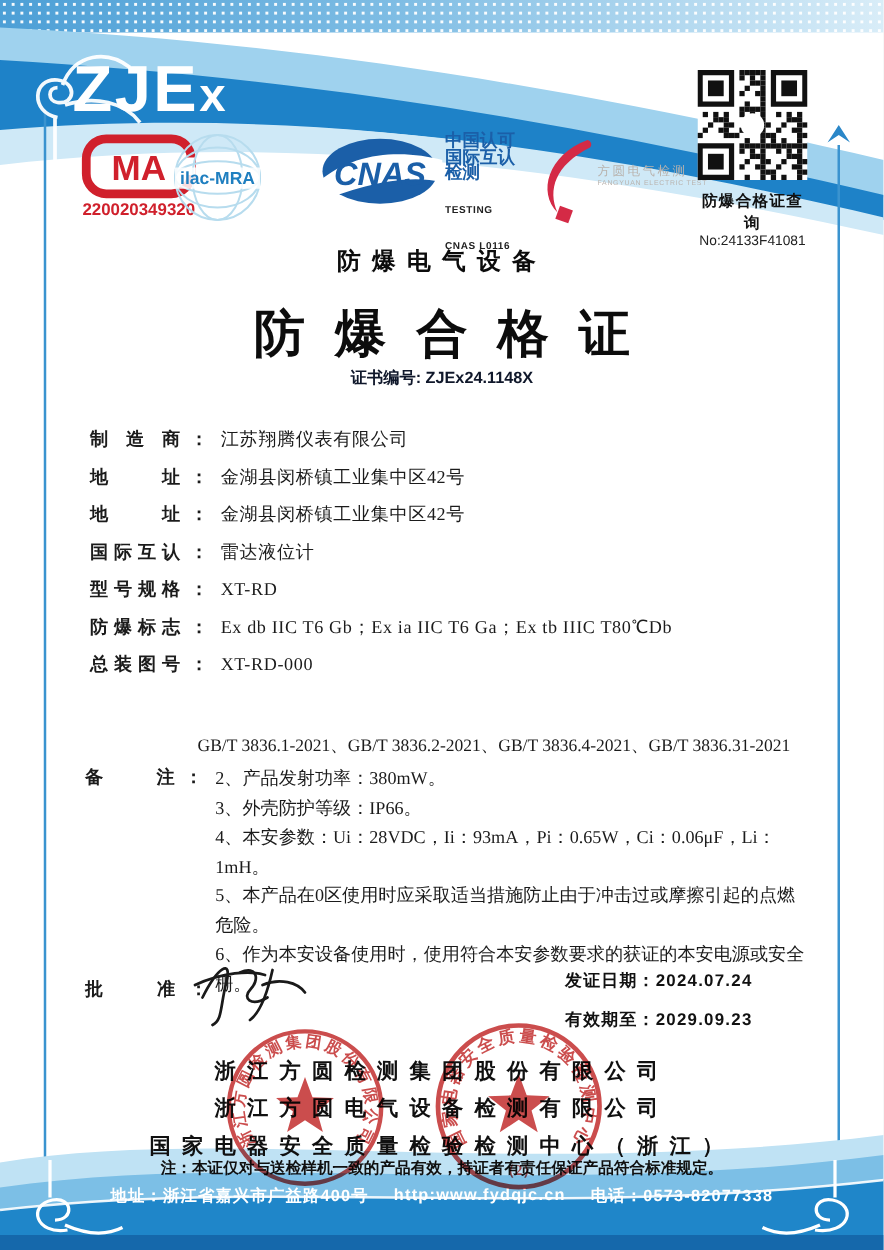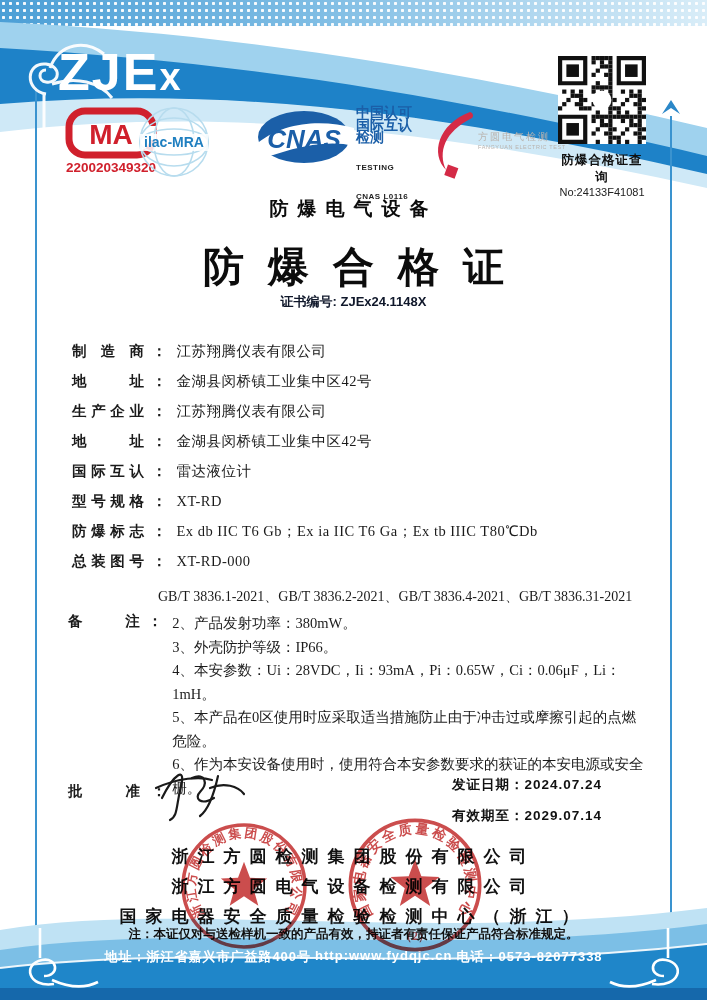--- a/index.html
+++ b/index.html
@@ -64,21 +64,21 @@
     font-weight:bold; font-size:13.5px; color:#111; letter-spacing:1px; }
   .dates div { margin-bottom:13px; }
 
   
   .issuers { position:absolute; left:0; top:842px; width:100%; z-index:3; text-align:center; }
   .issuers div { font-weight:bold; font-size:17px; letter-spacing:9px; color:#101010; line-height:30px; }
   .stamp { position:absolute; z-index:5; mix-blend-mode:multiply; opacity:.88; }
   .note-line { position:absolute; left:0; top:926px; width:100%; text-align:center; z-index:4;
     font-family:"Liberation Sans", sans-serif; font-weight:bold; font-size:12.5px; color:#101010; }
   .footer-waves { position:absolute; left:0; bottom:0; z-index:2; }
-  .address-line { position:absolute; left:0; top:948px; width:100%; z-index:4; display:flex; justify-content:center; gap:4px;
+  .address-line { position:absolute; left:0; top:948px; width:100%; z-index:4; display:flex; justify-content:center; gap:20px;
     font-family:"Liberation Sans", sans-serif; font-weight:bold; font-size:13px; color:#ffffff; letter-spacing:1px; }
 </style>
 </head>
 <body>
 
 <div class="page">
 
   <svg class="header-waves" width="707" height="195">
     <path d="M0,22 C240,34 460,70 707,128 L707,158 C460,98 240,62 0,50 Z" fill="#9fd2ee"></path>
     <path d="M0,48 C240,62 450,95 707,156 L707,176 C470,118 240,84 0,106 Z" fill="#1e82c8"></path>
@@ -291,21 +291,20 @@
 
   <div class="subtitle">防爆电气设备</div>
   <div class="main-title">防爆合格证</div>
   <div class="cert-line">
     <span>证书编号: ZJEx24.1148X</span>
   </div>
 
   <div class="fields" id="fields">
       <div class="field-row"><span class="f-label">制造商</span><span class="f-colon">：</span><span class="f-value">江苏翔腾仪表有限公司</span></div>
       <div class="field-row"><span class="f-label">地址</span><span class="f-colon">：</span><span class="f-value">金湖县闵桥镇工业集中区42号</span></div>
-      <div class="field-row"><span class="f-label">生产企业</span><span class="f-colon">：</span><span class="f-value">江苏翔腾仪表有限公司</span></div>
       <div class="field-row"><span class="f-label">地址</span><span class="f-colon">：</span><span class="f-value">金湖县闵桥镇工业集中区42号</span></div>
       <div class="field-row"><span class="f-label">国际互认</span><span class="f-colon">：</span><span class="f-value">雷达液位计</span></div>
       <div class="field-row"><span class="f-label">型号规格</span><span class="f-colon">：</span><span class="f-value">XT-RD</span></div>
       <div class="field-row"><span class="f-label">防爆标志</span><span class="f-colon">：</span><span class="f-value">Ex db IIC T6 Gb；Ex ia IIC T6 Ga；Ex tb IIIC T80℃Db</span></div>
       <div class="field-row"><span class="f-label">总装图号</span><span class="f-colon">：</span><span class="f-value">XT-RD-000</span></div>
     </div>
 
   <div class="standards">GB/T 3836.1-2021、GB/T 3836.2-2021、GB/T 3836.4-2021、GB/T 3836.31-2021</div>
 
   <div class="remark">
@@ -328,21 +327,21 @@
     <g fill="none" stroke="#1a1a1a" stroke-width="2.2" stroke-linecap="round">
       <path d="M14,40 C26,16 38,8 33,28 C28,48 30,58 22,62"></path>
       <path d="M8,30 C30,20 52,18 64,22"></path>
       <path d="M44,20 C58,14 60,26 52,34 C46,40 52,48 66,40"></path>
       <path d="M70,18 C66,36 60,52 52,58"></path>
       <path d="M62,30 C76,24 90,28 96,36"></path>
     </g>
   </svg>
   <div class="dates">
     <div>发证日期：2024.07.24</div>
-    <div>有效期至：2029.07.14</div>
+    <div>有效期至：2029.09.23</div>
   </div>
 
   <div class="issuers" id="issuers">
       <div>浙江方圆检测集团股份有限公司</div>
       <div>浙江方圆电气设备检测有限公司</div>
       <div>国家电器安全质量检验检测中心（浙江）</div>
     </div>
 
   <svg class="stamp" style="left:178px;top:820px;" width="132" height="132" viewBox="0 0 130 130">
     <circle cx="65" cy="65" r="60" fill="none" stroke="#c43434" stroke-width="3.5"></circle>

